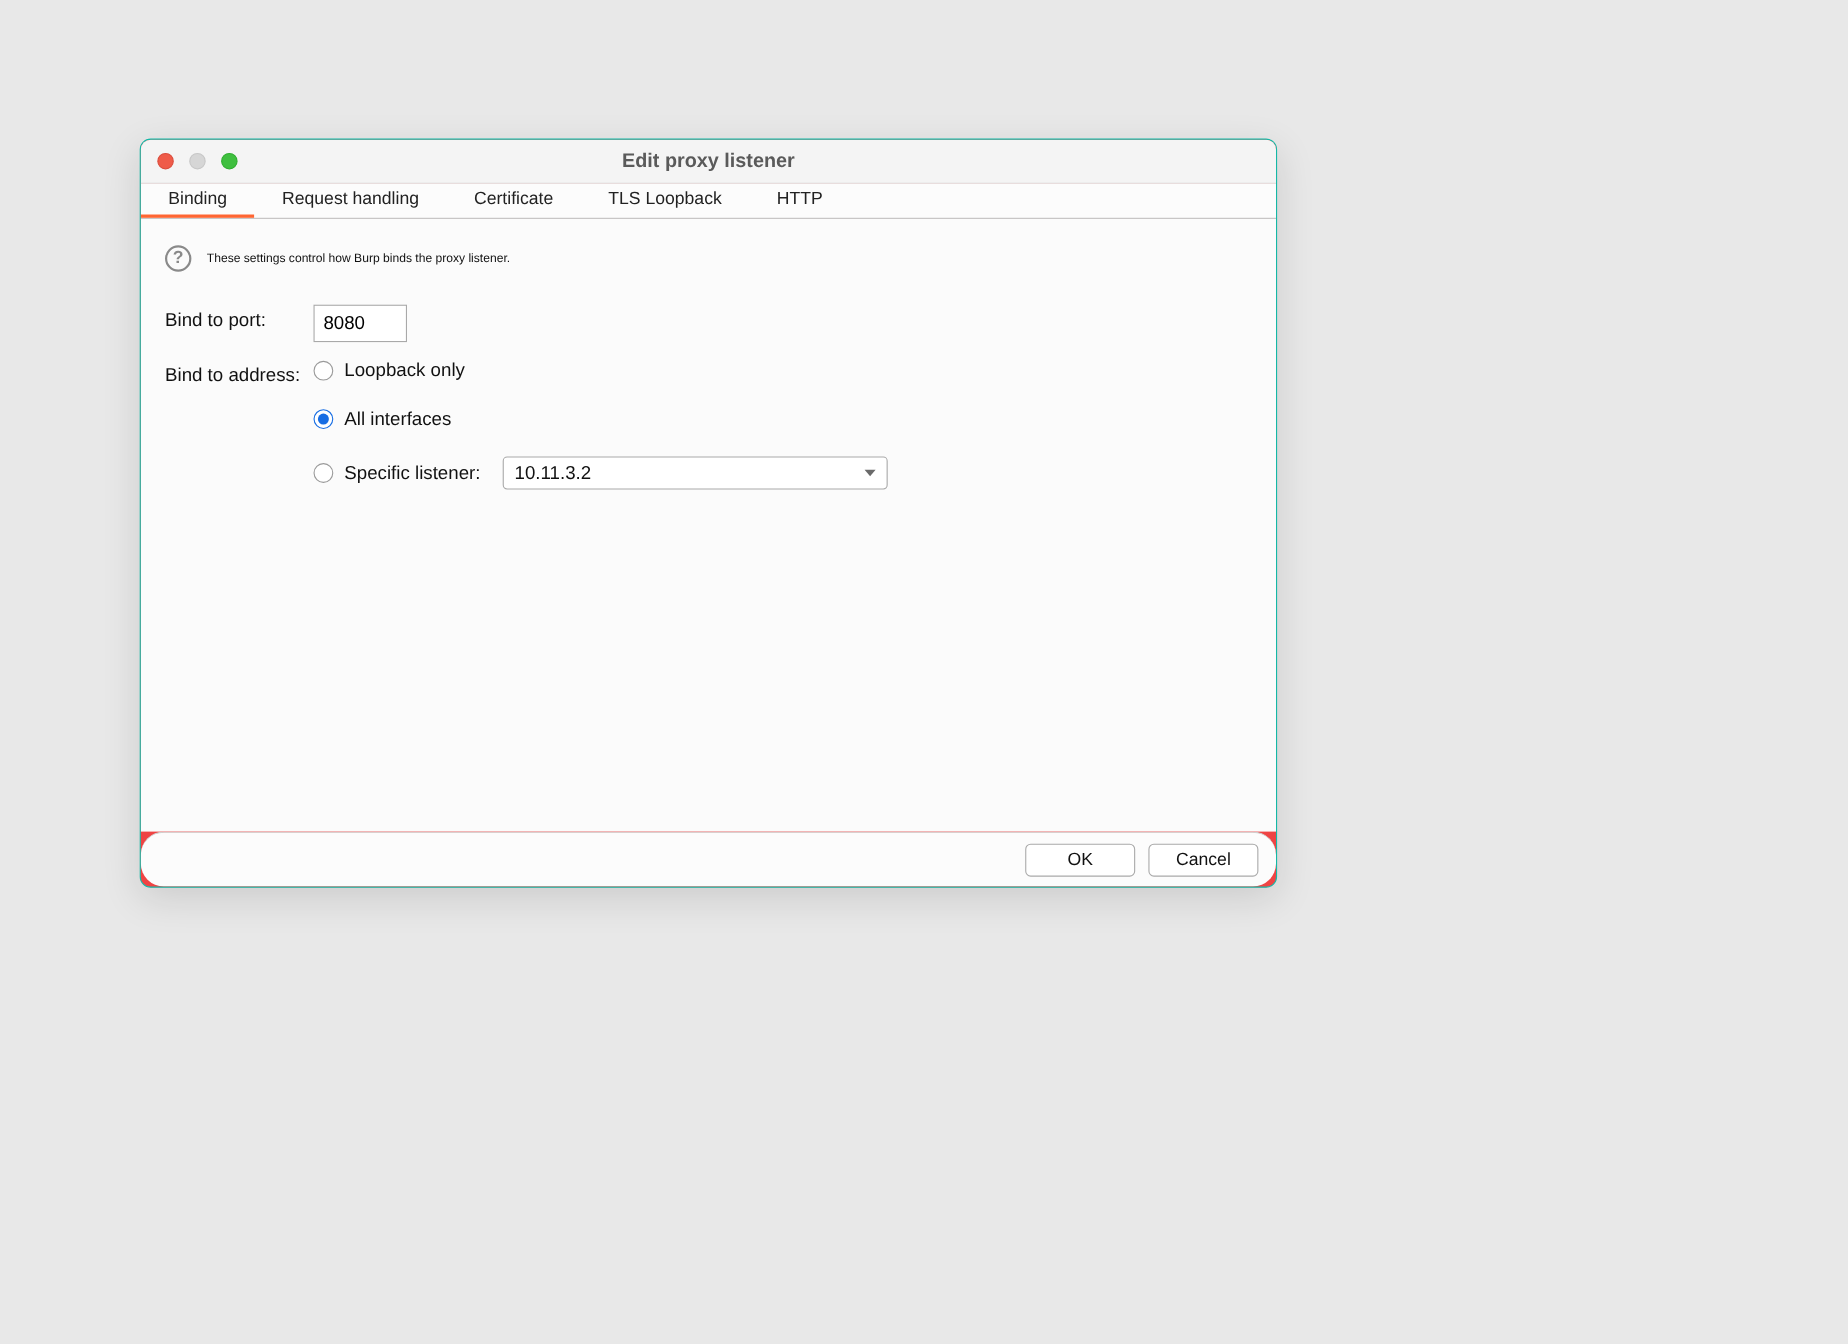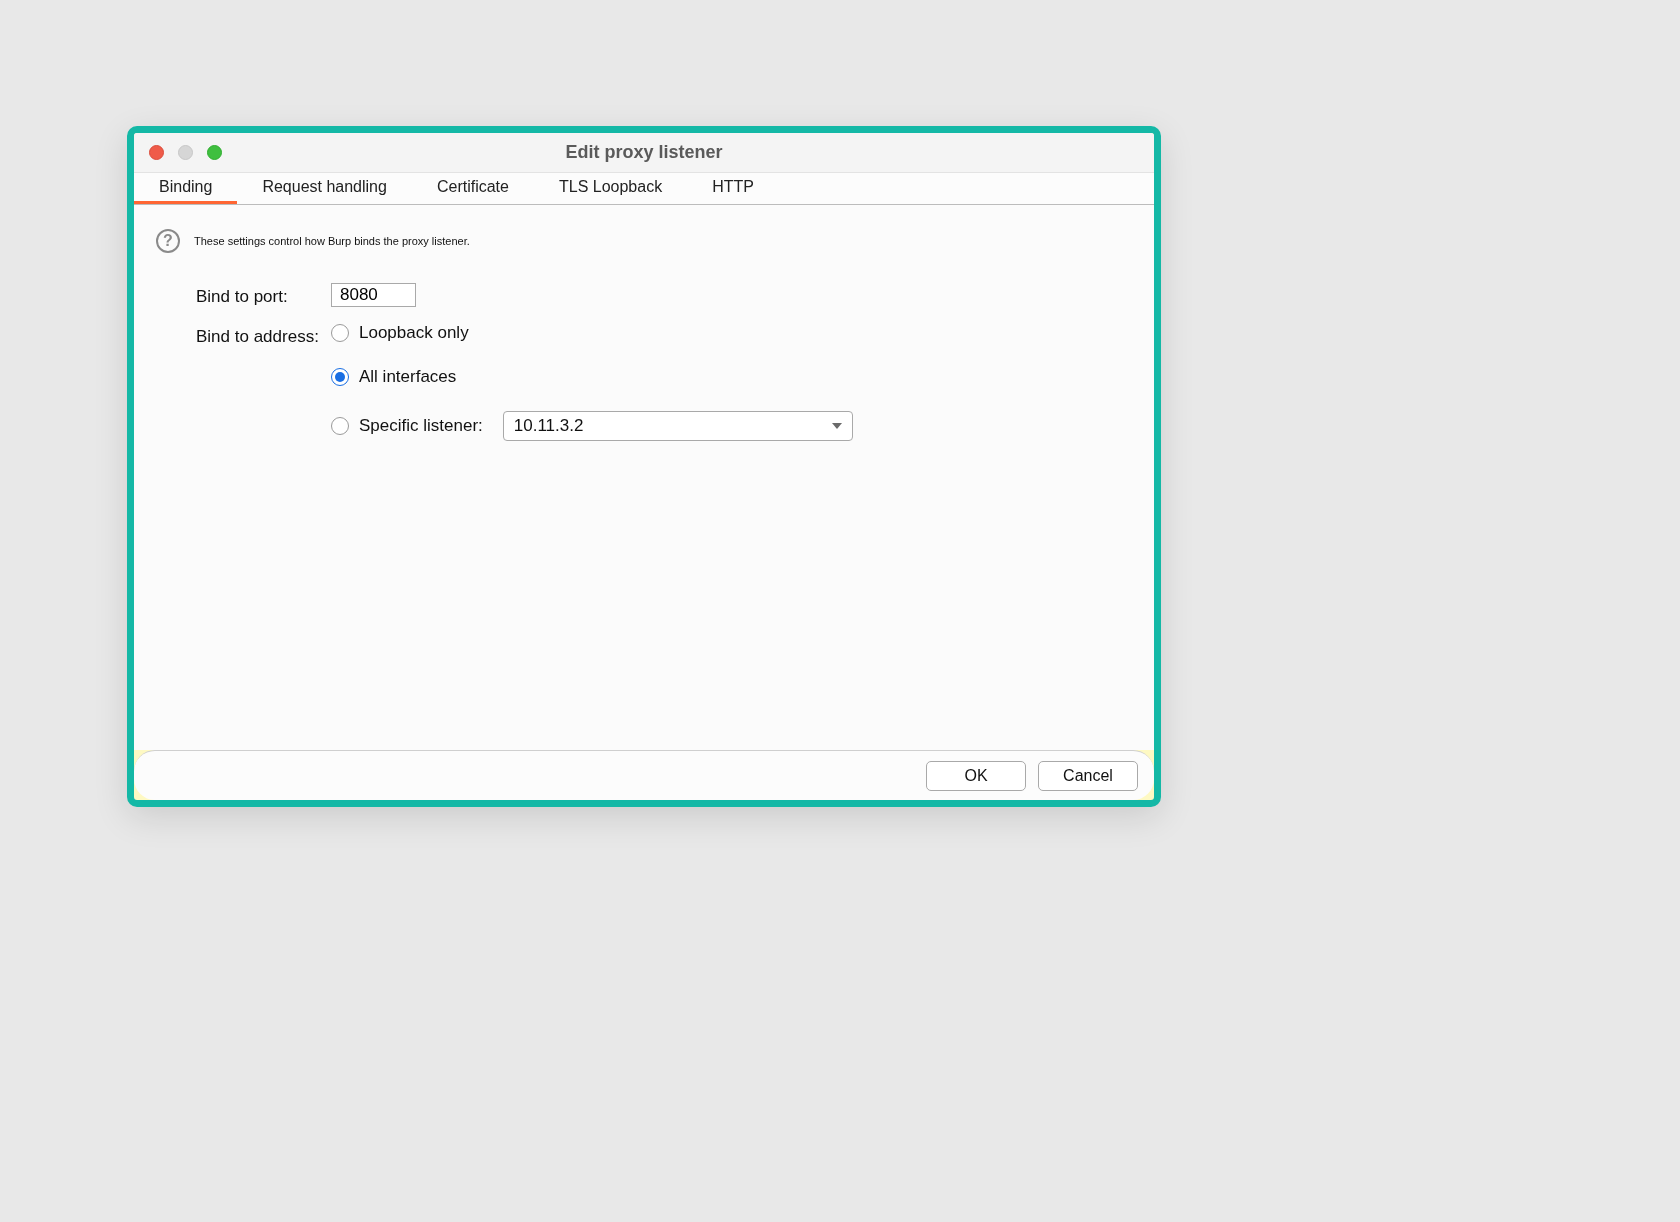--- a/index.html
+++ b/index.html
@@ -9,22 +9,22 @@
       background: #e8e8e8;
       font-family: -apple-system, BlinkMacSystemFont, "Helvetica Neue", Arial, sans-serif;
       overflow: hidden;
     }
     .window {
       position: absolute;
       left: 127px;
       top: 126px;
       width: 1034px;
       height: 681px;
-      background: #fef9c3;
-      border: 7px solid #14b8a6;
+      background: #ef4444;
+      border: 1px solid #14b8a6;
       border-radius: 10px;
       box-shadow: 0 10px 35px rgba(0,0,0,0.12);
       display: flex;
       flex-direction: column;
       overflow: hidden;
     }
     
     .titlebar {
       height: 40px;
       background: #f4f4f4;
@@ -97,37 +97,36 @@
       font-weight: 700;
       display: flex;
       align-items: center;
       justify-content: center;
       line-height: 1;
       flex-shrink: 0;
       cursor: pointer;
     }
     .desc { font-size: 11px; color: #111; }
     .form {
-      margin-left: 40px;
     }
     .form-row {
       display: flex;
       align-items: flex-start;
       margin-bottom: 16px;
     }
     .form-label {
       width: 135px;
       font-size: 17px;
       color: #111;
       padding-top: 4px;
       flex-shrink: 0;
     }
     .port-input {
       width: 85px;
-      height: 24px;
+      height: 34px;
       border: 1px solid #a9a9a9;
       background: #fff;
       font-size: 17px;
       padding: 2px 8px;
     }
     .radios { display: flex; flex-direction: column; gap: 24px; }
     .radio-row { display: flex; align-items: center; gap: 10px; font-size: 17px; color:#111; }
     .radio {
       width: 18px; height: 18px;
       border-radius: 50%;

